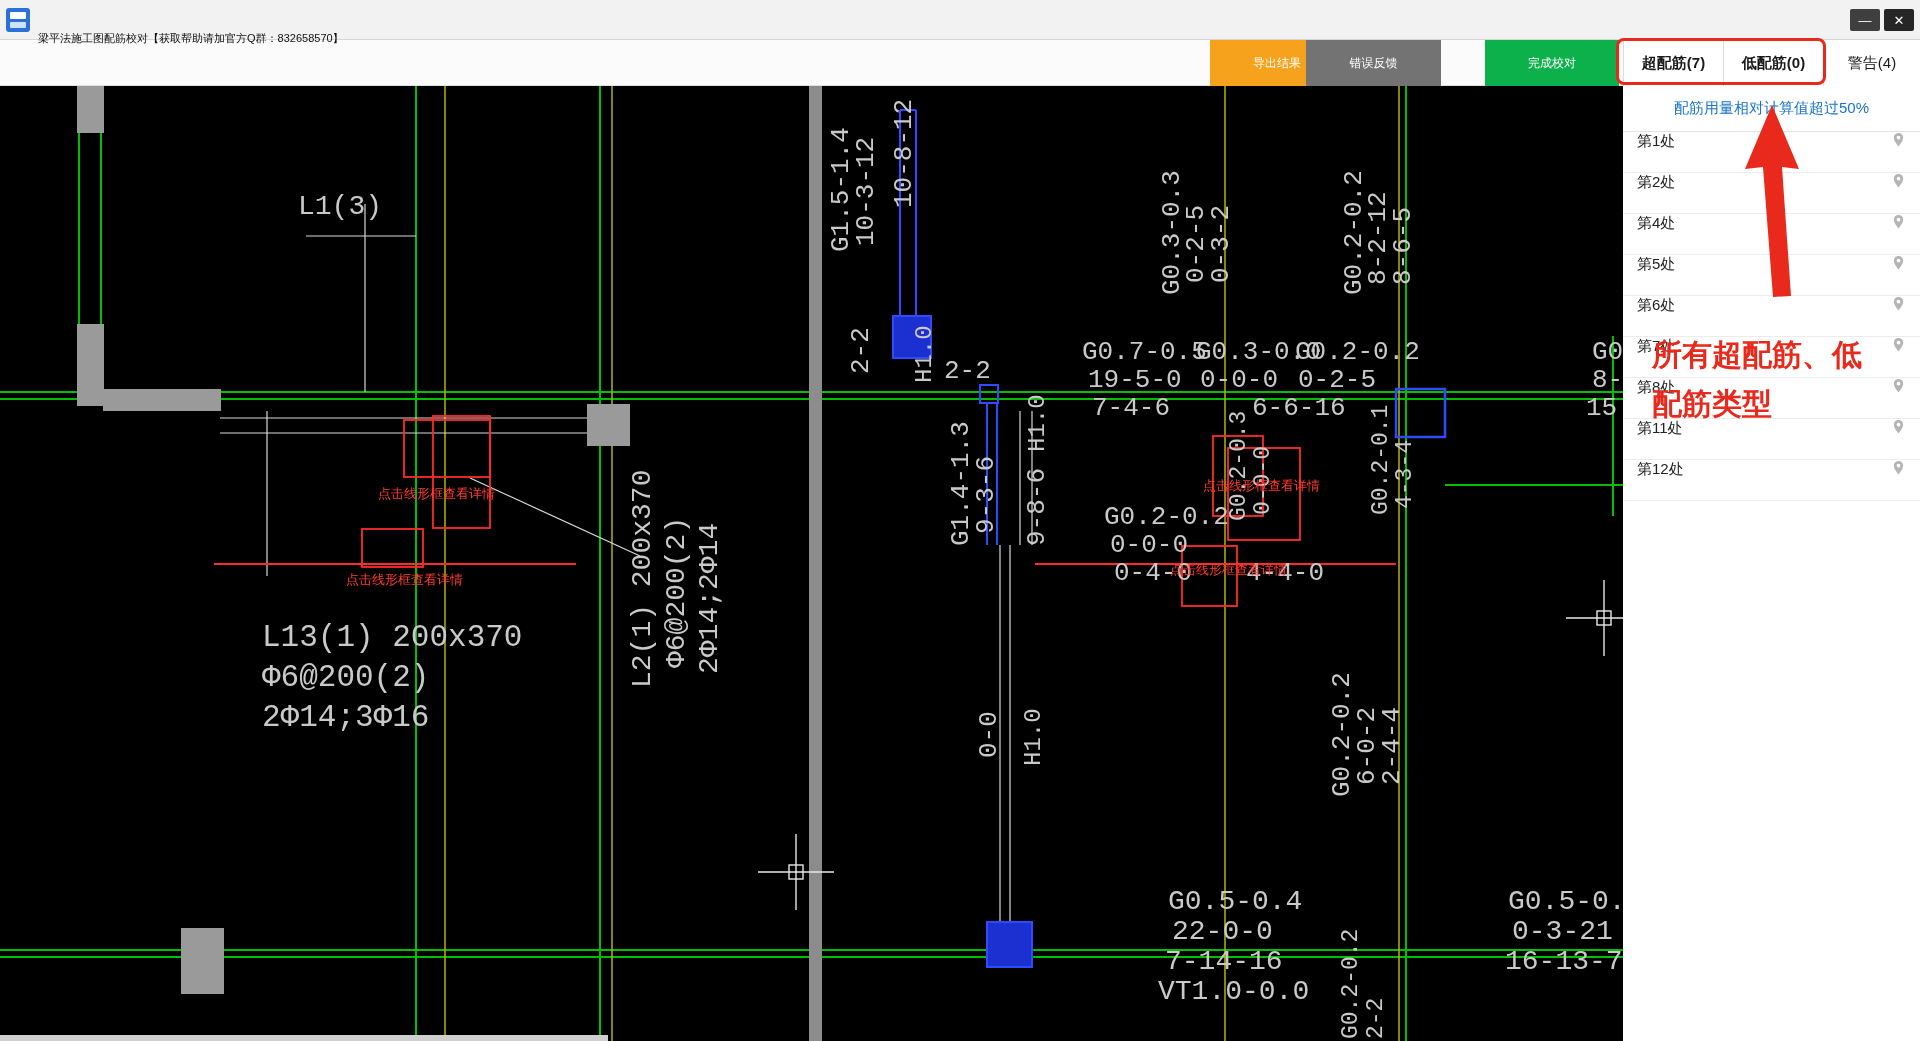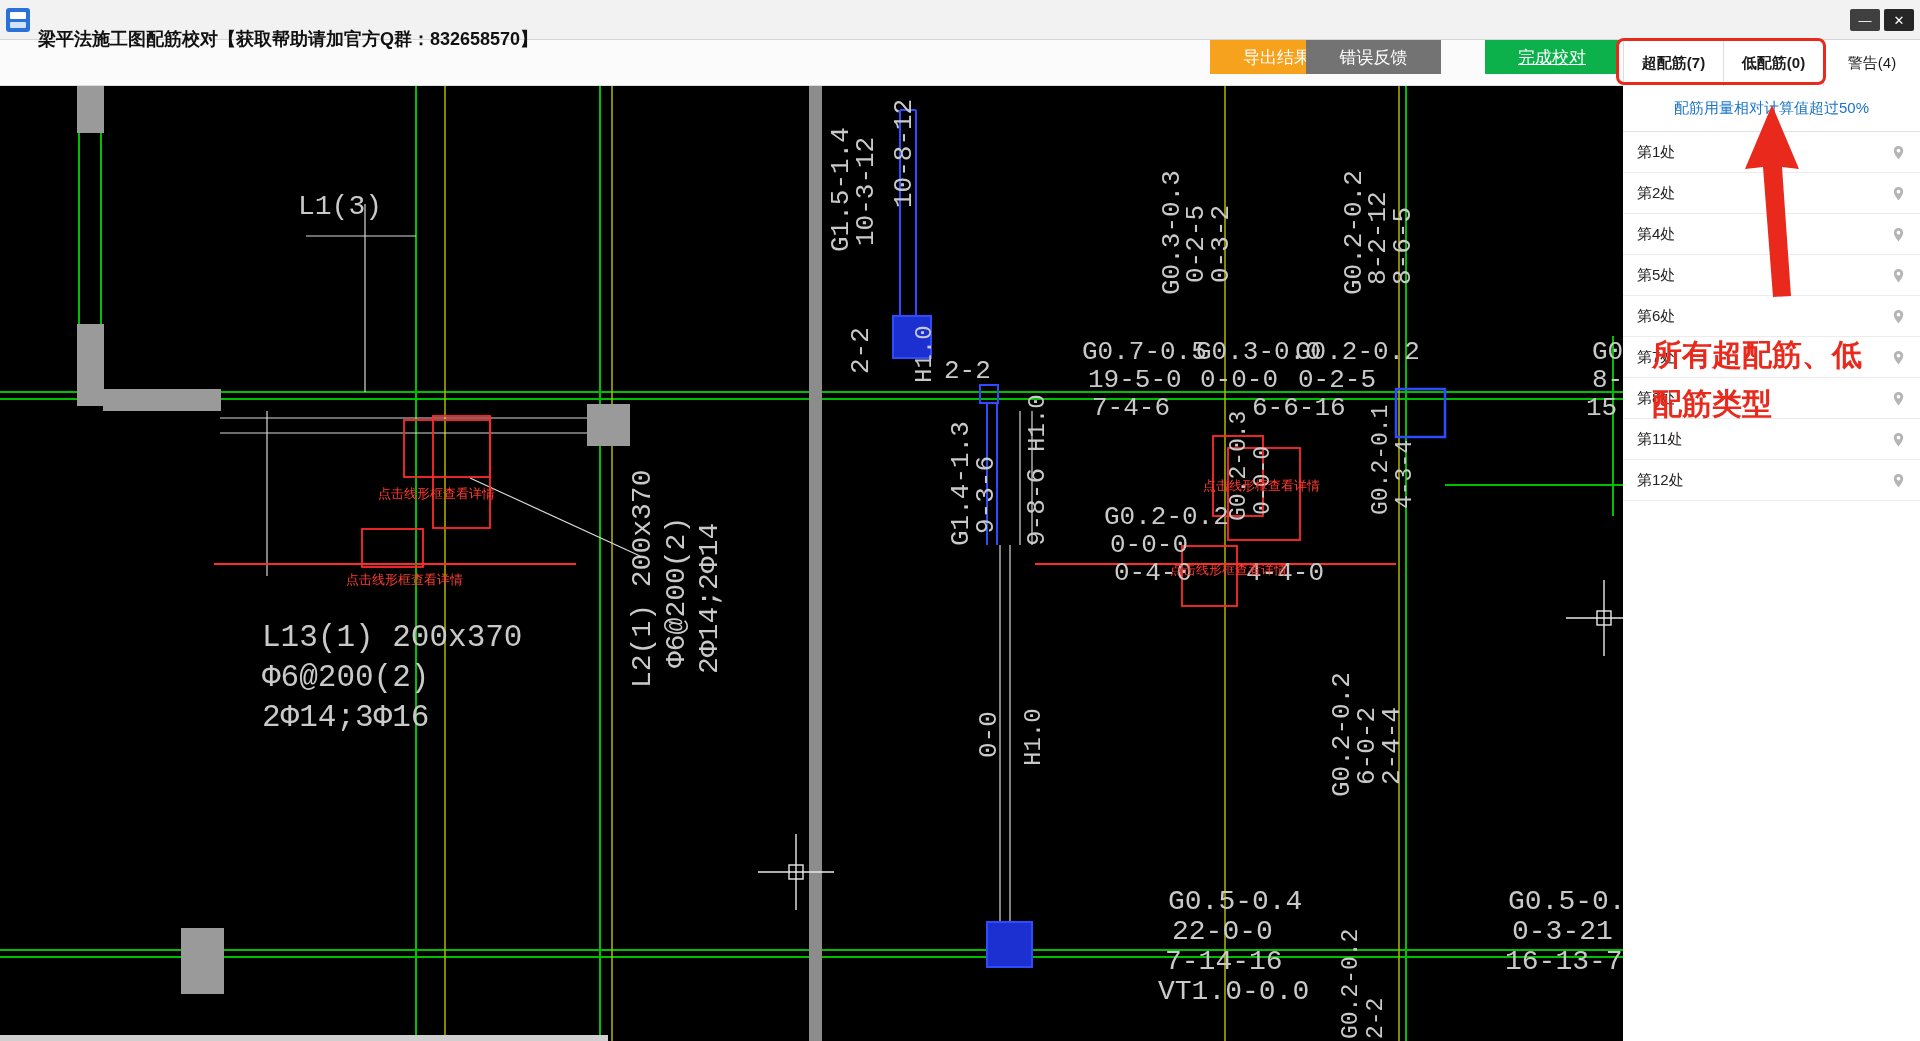--- a/index.html
+++ b/index.html
@@ -3,43 +3,43 @@
 <meta charset="utf-8">
 <style>
   html,body{margin:0;padding:0;}
   body{width:1920px;height:1041px;position:relative;overflow:hidden;background:#000;font-family:"Liberation Sans",sans-serif;}
 
   
   .titlebar{position:absolute;left:0;top:0;width:1920px;height:40px;background:#f2f2f2;border-bottom:1px solid #d6d6d6;display:flex;align-items:center;z-index:40;box-sizing:border-box;}
   .app-icon{width:24px;height:24px;margin:0 8px 0 6px;border-radius:3px;background:#2a72d8;position:relative;flex:0 0 auto;}
   .app-icon::before{content:"";position:absolute;left:4px;top:4px;width:16px;height:7px;background:#ffffff;border-radius:1px;}
   .app-icon::after{content:"";position:absolute;left:4px;top:14px;width:16px;height:6px;background:#cfe3ff;border-radius:1px;}
-  .win-title{font-size:18px;color:#111;font-weight:700;white-space:nowrap;margin-top:38px;}
+  .win-title{font-size:11px;color:#111;font-weight:400;white-space:nowrap;margin-top:38px;}
   .win-btns{position:absolute;right:6px;top:9px;display:flex;gap:4px;}
   .win-btn{width:30px;height:22px;background:#3f3f3f;color:#fff;font-size:13px;display:flex;align-items:center;justify-content:center;border-radius:2px;cursor:pointer;}
   .win-btn.close{background:#262626;}
 
   
   .toolbar{position:absolute;left:0;top:40px;width:1920px;height:46px;background:#fbfbfb;border-bottom:1px solid #e0e0e0;z-index:30;box-sizing:border-box;}
-  .tb-btn{position:absolute;top:0;height:34px;display:flex;align-items:center;justify-content:center;color:#fff;font-size:17px;cursor:pointer;}
+  .tb-btn{position:absolute;top:0;height:46px;display:flex;align-items:center;justify-content:center;color:#fff;font-size:12px;cursor:pointer;}
   .btn-export{left:1210px;width:134px;background:#f7a21c;}
   .btn-feedback{left:1306px;width:135px;background:#737373;}
-  .btn-complete{left:1485px;width:134px;background:#0db14b;text-decoration:underline;}
+  .btn-complete{left:1485px;width:134px;background:#0db14b;}
   .tab{position:absolute;top:0;height:46px;background:#ffffff;color:#1a1a1a;font-size:15px;display:flex;align-items:center;justify-content:center;border-left:1px solid #dddddd;box-sizing:border-box;cursor:pointer;}
   .tab1{left:1623px;width:100px;font-weight:700;}
   .tab2{left:1723px;width:100px;font-weight:700;}
   .tab3{left:1823px;width:97px;font-weight:400;}
 
   
   .cad{position:absolute;left:0;top:86px;width:1623px;height:955px;background:#000;z-index:1;}
 
   
   .sidebar{position:absolute;left:1623px;top:86px;width:297px;height:955px;background:#ffffff;z-index:5;}
   .side-header{height:45px;display:flex;align-items:center;justify-content:center;font-size:15px;color:#1a74c9;border-bottom:1px solid #e2e2e2;cursor:pointer;}
-  .side-item{height:41px;display:flex;align-items:center;justify-content:space-between;border-bottom:1px solid #ececec;padding:0 14px;box-sizing:border-box;font-size:15px;color:#222;cursor:pointer;}
+  .side-item{height:41px;display:flex;justify-content:space-between;border-bottom:1px solid #ececec;padding:0 14px;box-sizing:border-box;font-size:15px;color:#222;cursor:pointer;}
   .pin{width:15px;height:15px;flex:0 0 auto;}
 
   
   .overlay{position:absolute;z-index:50;pointer-events:none;}
   .tut-box{left:1616px;top:38px;width:210px;height:47px;border:3px solid #e8291c;border-radius:8px;box-sizing:border-box;}
   .tut-arrow{left:1725px;top:103px;width:100px;height:196px;}
   .tut-text{left:1652px;top:330px;width:238px;font-size:30px;line-height:49px;color:#e8291c;font-weight:700;}
 </style>
 </head>
 <body>

